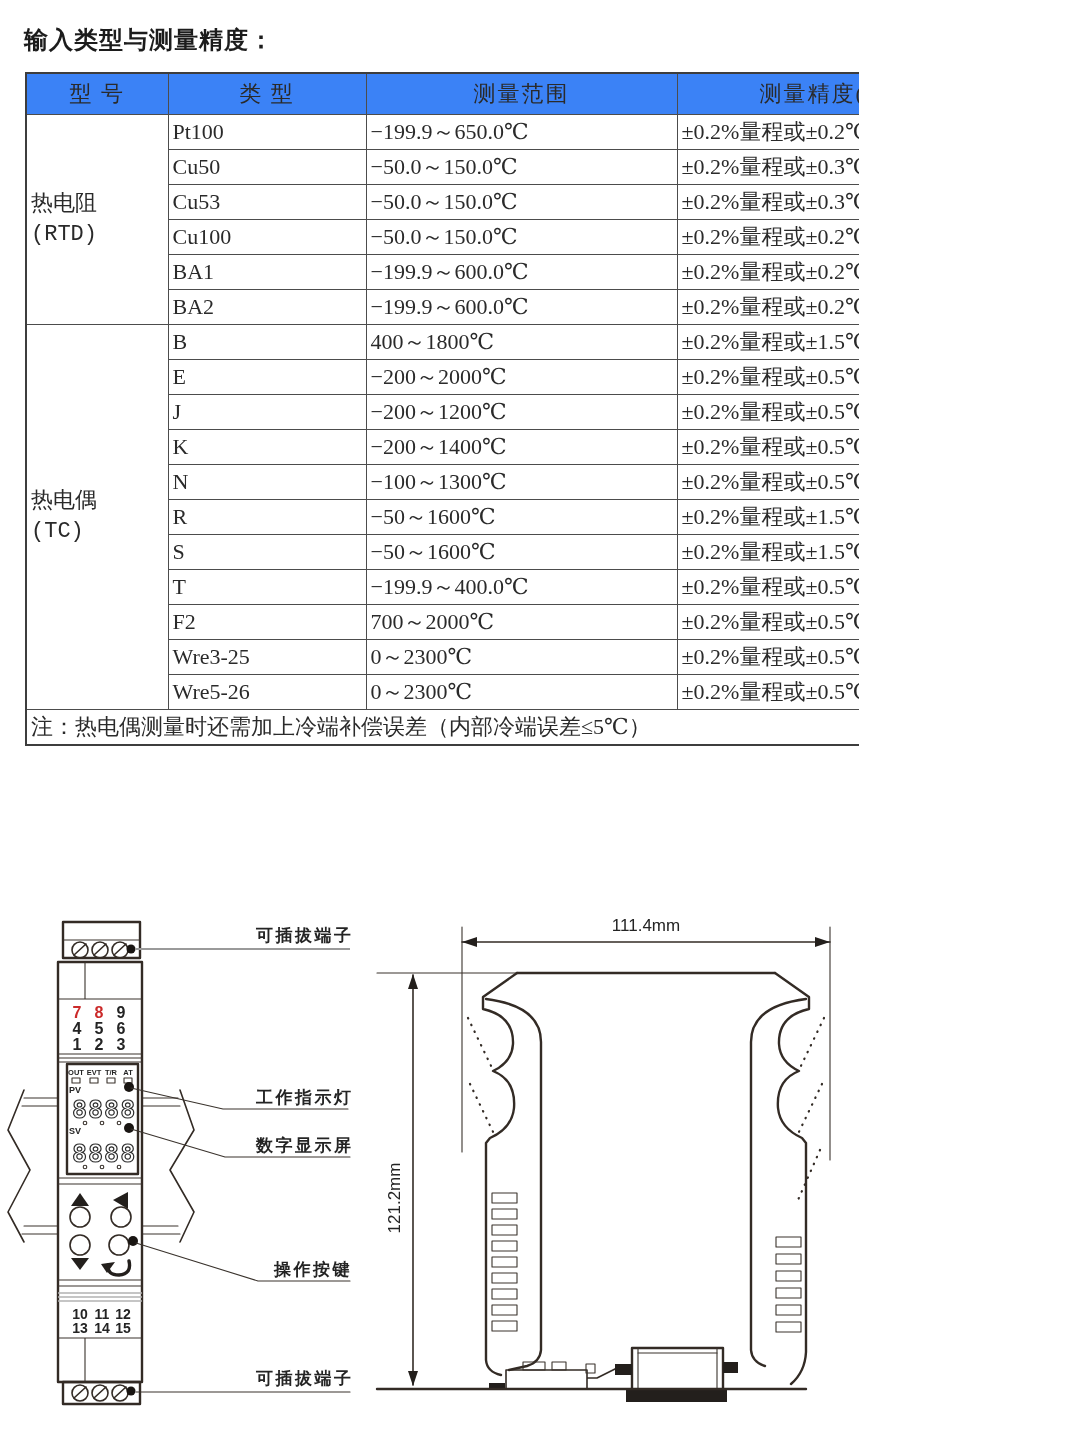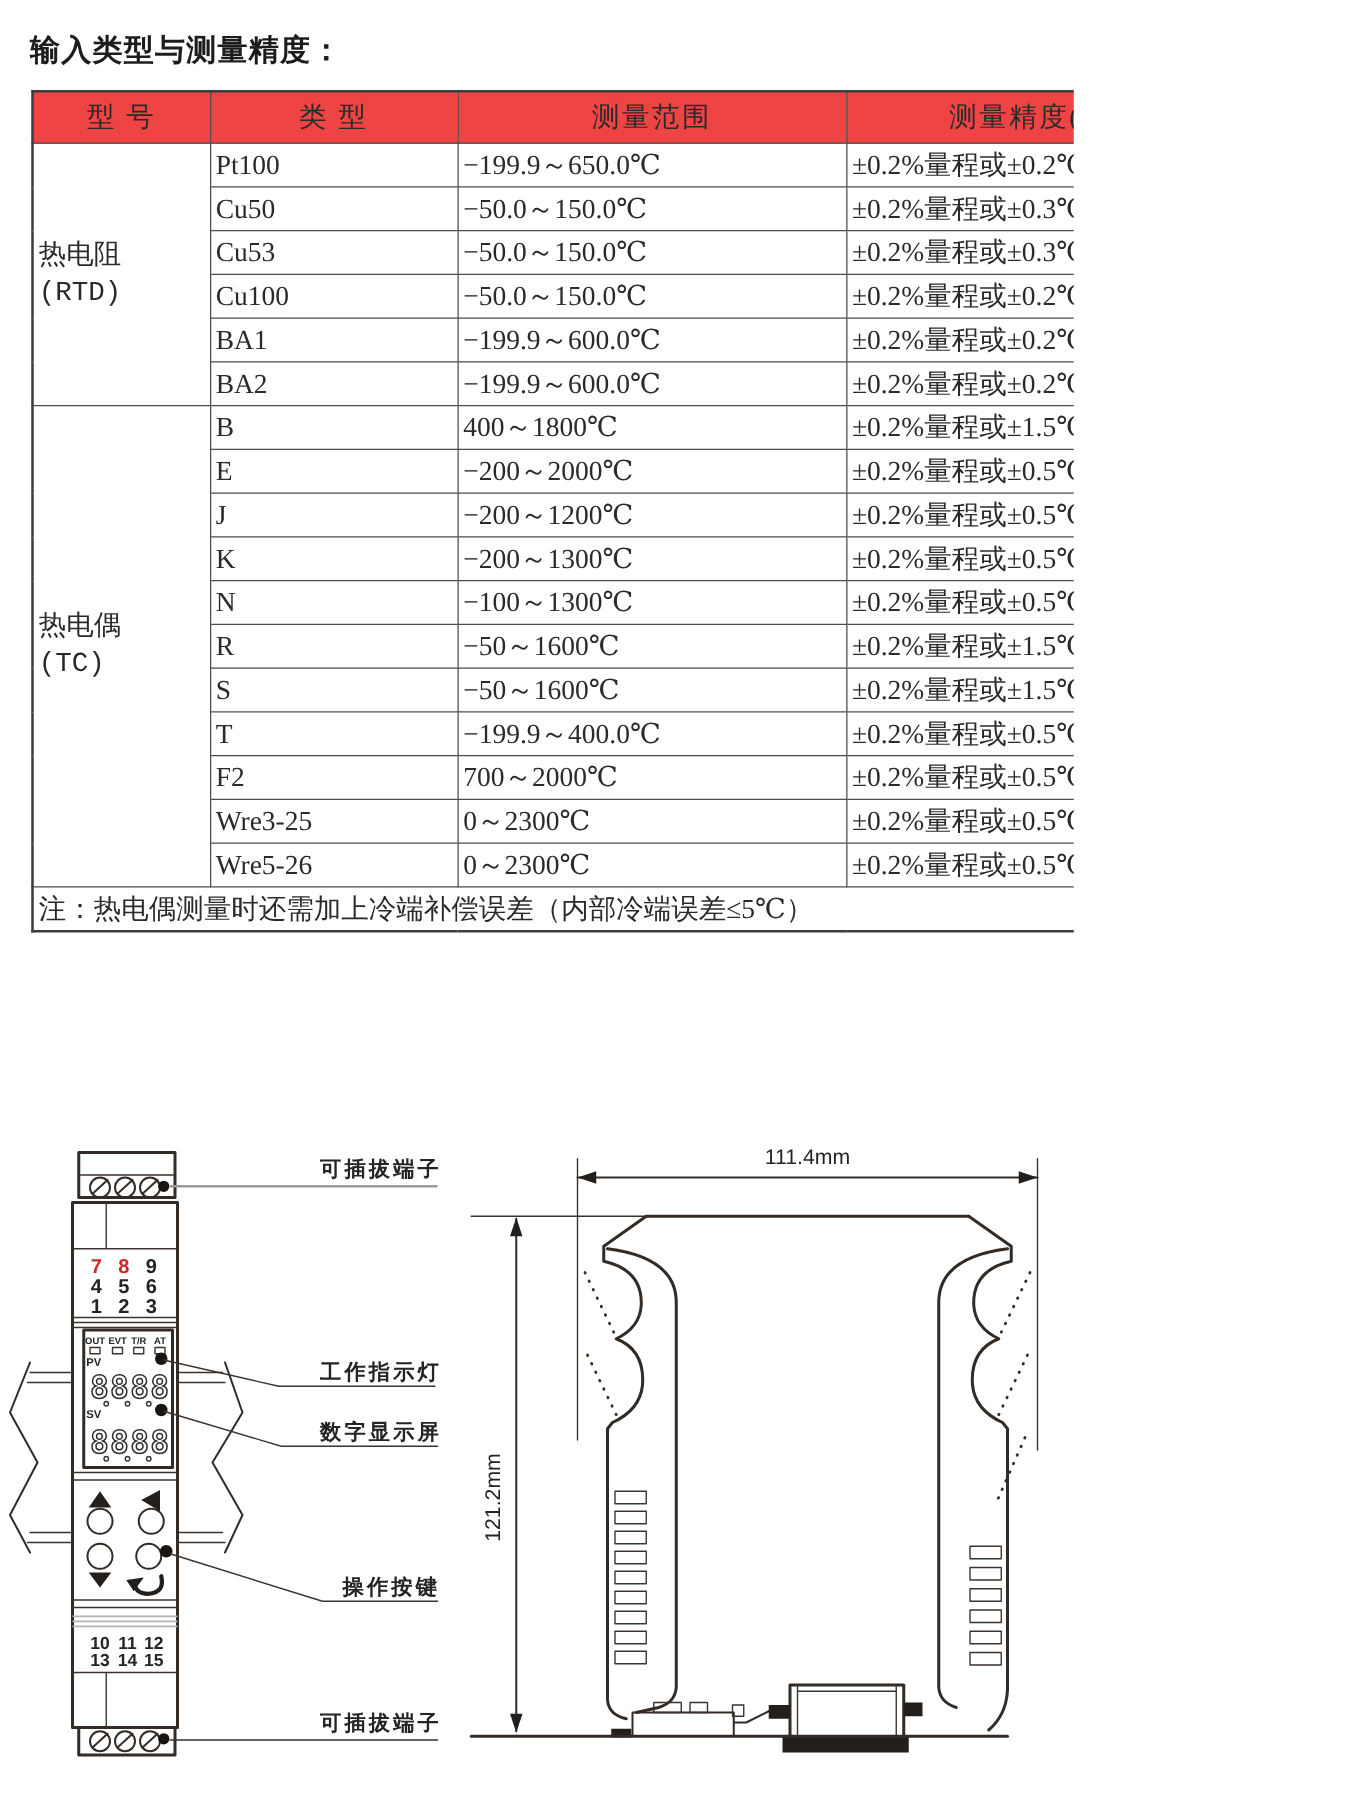--- a/index.html
+++ b/index.html
@@ -3,21 +3,21 @@
 <meta charset="utf-8">
 <style>
   html,body{margin:0;padding:0;background:#fff;}
   .page{position:relative;width:859px;height:1453px;background:#ffffff;overflow:hidden;
         font-family:"Liberation Sans",sans-serif;color:#262626;}
   .doc-title{position:absolute;left:24px;top:24px;margin:0;font-size:24px;font-weight:bold;
         letter-spacing:1px;color:#1c1c1c;}
   table.spec{position:absolute;left:25px;top:72px;width:1027px;border-collapse:collapse;
         table-layout:fixed;font-family:"Liberation Serif","DejaVu Serif",serif;color:#2a2a2a;}
   table.spec{border:2px solid #3d3d3d;}
-  table.spec th{background:#ef4444;border:1px solid #4c4c4c;height:38px;font-size:22px;
+  table.spec th{background:#3b82f6;border:1px solid #4c4c4c;height:38px;font-size:22px;
         font-weight:normal;letter-spacing:2px;}
   table.spec td{border:1px solid #4c4c4c;height:34px;font-size:22px;
         padding:0 4px;white-space:nowrap;overflow:hidden;}
   td.model-cell{font-size:22px;line-height:1.35;font-family:Liberation Mono, monospace;}
   td.note-cell{text-align:left;padding:6px 10px;font-size:22px;height:44px;}
   .section-title{position:absolute;left:0;top:792px;width:1080px;text-align:right;
         font-size:42px;font-weight:bold;letter-spacing:6px;color:#111;}
   svg.drawing{position:absolute;left:0;top:880px;}
   svg .o{fill:none;stroke:#332b25;stroke-width:2.4;stroke-linejoin:round;stroke-linecap:round;}
   svg .m{fill:none;stroke:#332b25;stroke-width:1.6;stroke-linejoin:round;stroke-linecap:round;}
@@ -109,21 +109,21 @@
           <td>−200～2000℃</td>
           <td>±0.2%量程或±0.5℃</td>
         </tr>
       <tr>
           <td>J</td>
           <td>−200～1200℃</td>
           <td>±0.2%量程或±0.5℃</td>
         </tr>
       <tr>
           <td>K</td>
-          <td>−200～1300℃</td>
+          <td>−200～1400℃</td>
           <td>±0.2%量程或±0.5℃</td>
         </tr>
       <tr>
           <td>N</td>
           <td>−100～1300℃</td>
           <td>±0.2%量程或±0.5℃</td>
         </tr>
       <tr>
           <td>R</td>
           <td>−50～1600℃</td>

